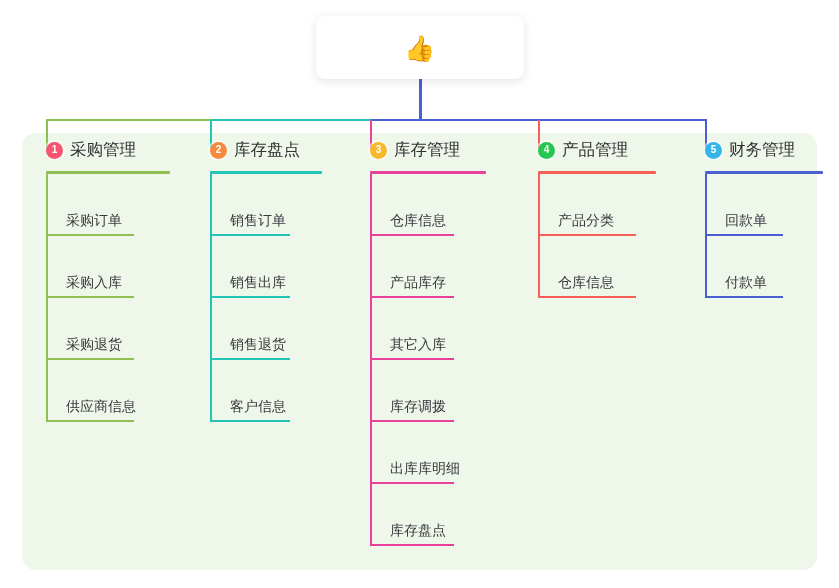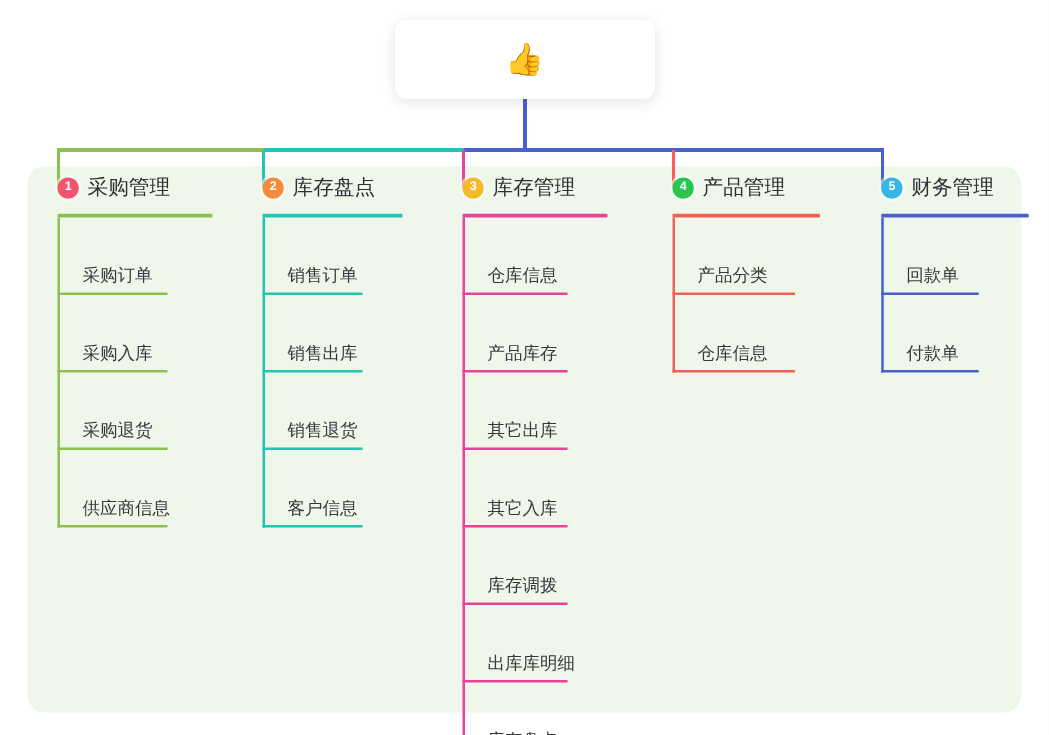--- a/index.html
+++ b/index.html
@@ -214,25 +214,20 @@
           <span class="label">仓库信息</span>
           <span class="underline" style="background: rgb(232, 66, 156); width: 84px;"></span>
         </div>
         <div class="item">
           <span class="stem" style="background: rgb(232, 66, 156);"></span>
           <span class="label">产品库存</span>
           <span class="underline" style="background: rgb(232, 66, 156); width: 84px;"></span>
         </div>
         <div class="item">
           <span class="stem" style="background: rgb(232, 66, 156);"></span>
-          <span class="label">其它出库</span>
-          <span class="underline" style="background: rgb(232, 66, 156); width: 84px;"></span>
-        </div>
-        <div class="item">
-          <span class="stem" style="background: rgb(232, 66, 156);"></span>
           <span class="label">其它入库</span>
           <span class="underline" style="background: rgb(232, 66, 156); width: 84px;"></span>
         </div>
         <div class="item">
           <span class="stem" style="background: rgb(232, 66, 156);"></span>
           <span class="label">库存调拨</span>
           <span class="underline" style="background: rgb(232, 66, 156); width: 84px;"></span>
         </div>
         <div class="item">
           <span class="stem" style="background: rgb(232, 66, 156);"></span>

